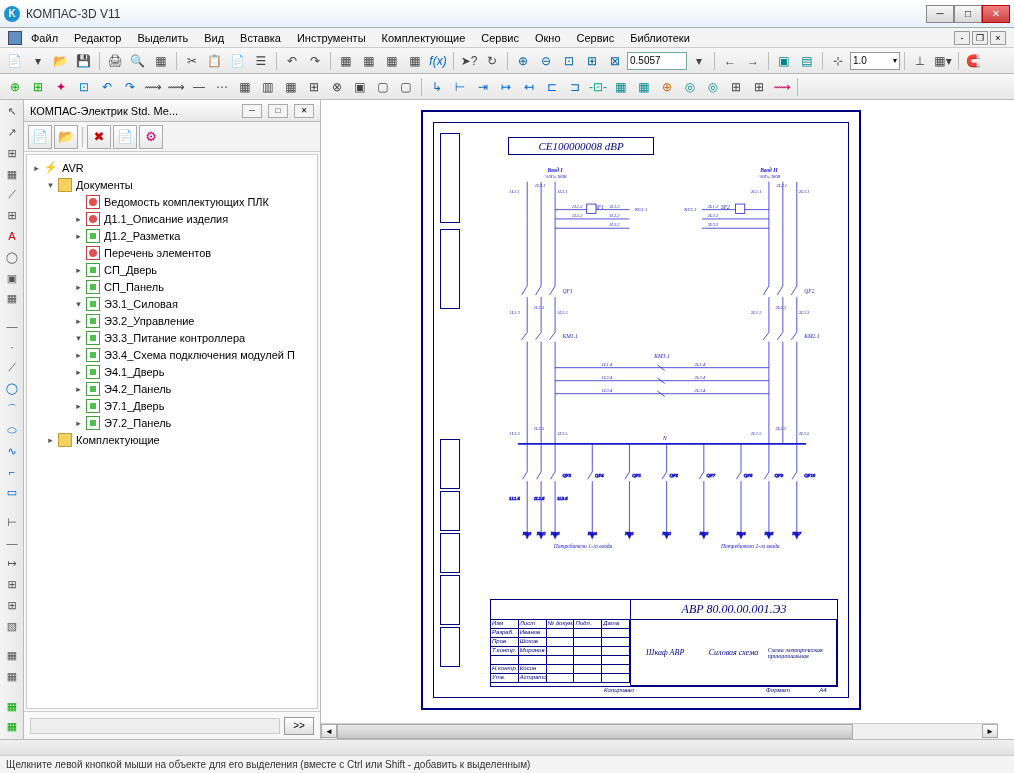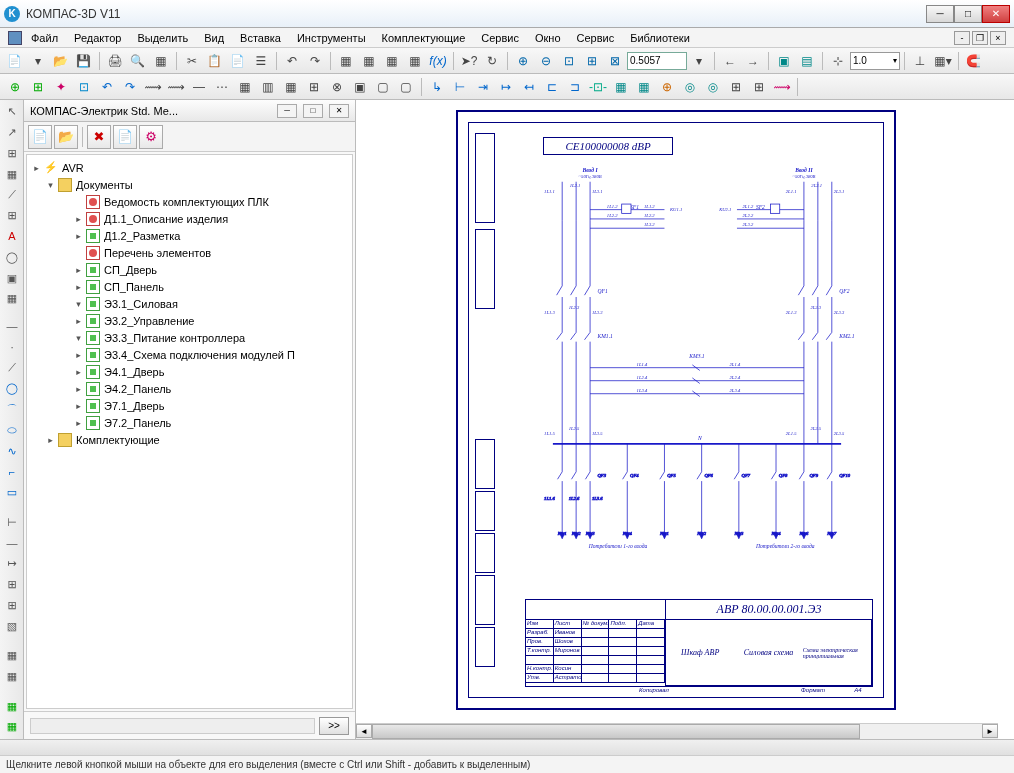--- a/index.html
+++ b/index.html
@@ -27,21 +27,21 @@
 .tb-input { width: 60px; height: 18px; border: 1px solid #7a9; font-size: 10px; padding: 0 2px; }
 .tb-combo { width: 50px; height: 18px; border: 1px solid #999; font-size: 10px; background: #fff; display: flex; align-items: center; padding: 0 2px; }
 .tb-combo .arrow { margin-left: auto; font-size: 8px; }
 
 
 .main { display: flex; height: calc(773px - 28px - 20px - 26px - 26px - 16px - 18px); }
 .left-rail { width: 24px; background: linear-gradient(90deg,#f4f4f4,#e8e8e8); border-right: 1px solid #bbb; display: flex; flex-direction: column; padding: 2px; gap: 1px; }
 .rail-btn { width: 20px; height: 20px; border: 1px solid transparent; display: flex; align-items: center; justify-content: center; cursor: pointer; font-size: 11px; color: #555; }
 
 
-.side-panel { width: 332px; background: #f8f8f8; border-right: 1px solid #bbb; display: flex; flex-direction: column; }
+.side-panel { width: 297px; background: #f8f8f8; border-right: 1px solid #bbb; display: flex; flex-direction: column; }
 .panel-titlebar { height: 22px; background: linear-gradient(#fdfdfd,#e8e8e8); border-bottom: 1px solid #bbb; display: flex; align-items: center; padding: 0 6px; font-size: 11px; }
 .panel-titlebar .text { flex: 1; overflow: hidden; text-overflow: ellipsis; white-space: nowrap; }
 .panel-win-btns { display: flex; gap: 6px; }
 .panel-win-btn { width: 20px; height: 14px; border: 1px solid #aaa; background: #f4f4f4; font-size: 8px; display: flex; align-items: center; justify-content: center; cursor: pointer; }
 .panel-toolbar { height: 30px; background: #f4f4f4; border-bottom: 1px solid #ccc; display: flex; align-items: center; padding: 0 4px; gap: 2px; }
 .panel-tb-btn { width: 24px; height: 24px; border: 1px solid #aaa; background: linear-gradient(#fff,#e8e8e8); display: flex; align-items: center; justify-content: center; cursor: pointer; font-size: 13px; }
 .panel-tb-sep { width: 1px; height: 20px; background: #bbb; margin: 0 2px; }
 
 
 .tree { flex: 1; background: #fff; border: 1px solid #ccc; margin: 2px; overflow: auto; padding: 4px 0; font-size: 11px; }
@@ -60,21 +60,21 @@
 .panel-footer { height: 28px; border-top: 1px solid #ccc; display: flex; align-items: center; justify-content: flex-end; padding: 0 6px; }
 .panel-scroll { flex: 1; height: 16px; background: #eee; border: 1px solid #ccc; margin-right: 4px; }
 .goto-btn { width: 30px; height: 18px; border: 1px solid #999; background: linear-gradient(#fff,#e0e0e0); font-size: 10px; cursor: pointer; }
 
 
 .canvas-wrap { flex: 1; background: #fff; display: flex; flex-direction: column; position: relative; overflow: hidden; }
 .canvas { flex: 1; background: #fff; position: relative; overflow: hidden; }
 .drawing { position: absolute; left: 100px; top: 10px; width: 440px; height: 600px; border: 2px solid #000080; background: #fff; }
 .drawing-inner { position: absolute; left: 10px; top: 10px; right: 10px; bottom: 10px; border: 1px solid #000080; }
 .sheet-margin { position: absolute; left: 26px; top: 4px; right: 4px; bottom: 4px; }
-.title-box { position: absolute; top: 10px; left: 48px; width: 130px; height: 18px; border: 1px solid #000080; font-family: 'Times New Roman', serif; font-style: italic; font-size: 11px; color: #000080; display: flex; align-items: center; justify-content: center; }
+.title-box { position: absolute; top: 10px; left: 48px; width: 146px; height: 18px; border: 1px solid #000080; font-family: 'Times New Roman', serif; font-style: italic; font-size: 11px; color: #000080; display: flex; align-items: center; justify-content: center; }
 .schema-lines { position: absolute; top: 38px; left: 30px; right: 10px; bottom: 120px; }
 .stamp { position: absolute; bottom: 6px; left: 30px; right: 6px; height: 88px; border: 1px solid #000080; }
 .stamp-grid { display: grid; grid-template-rows: 20px 1fr; height: 100%; }
 .stamp-top { display: flex; border-bottom: 1px solid #000080; }
 .stamp-cell { border-right: 1px solid #000080; }
 .stamp-title { flex: 1; display: flex; align-items: center; justify-content: center; font-family: 'Times New Roman', serif; font-style: italic; color: #000080; font-size: 12px; }
 .stamp-bottom { display: flex; }
 .stamp-left { width: 140px; border-right: 1px solid #000080; font-size: 6px; color: #000080; font-style: italic; }
 .stamp-left-row { height: 9px; border-bottom: 1px solid #000080; display: flex; }
 .stamp-left-cell { border-right: 1px solid #000080; flex: 1; padding: 0 1px; overflow: hidden; white-space: nowrap; }

